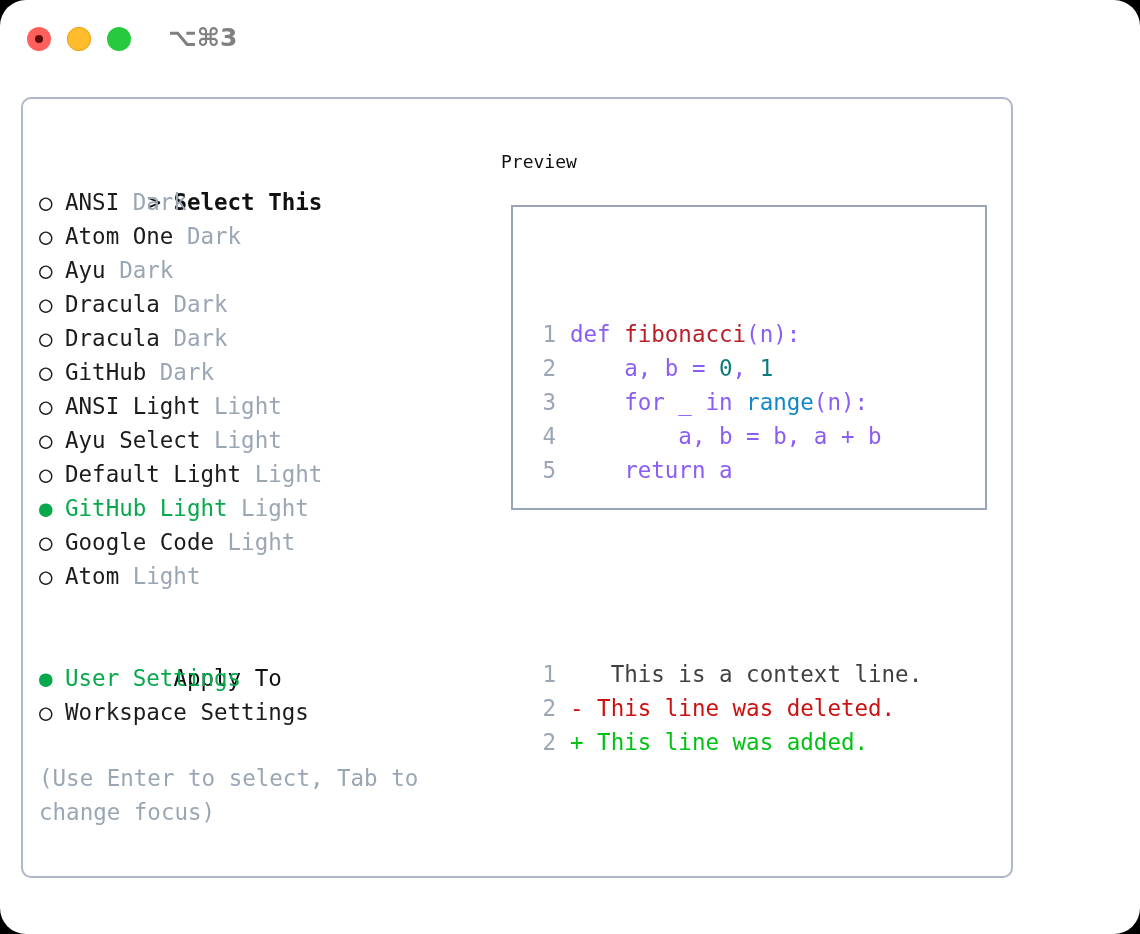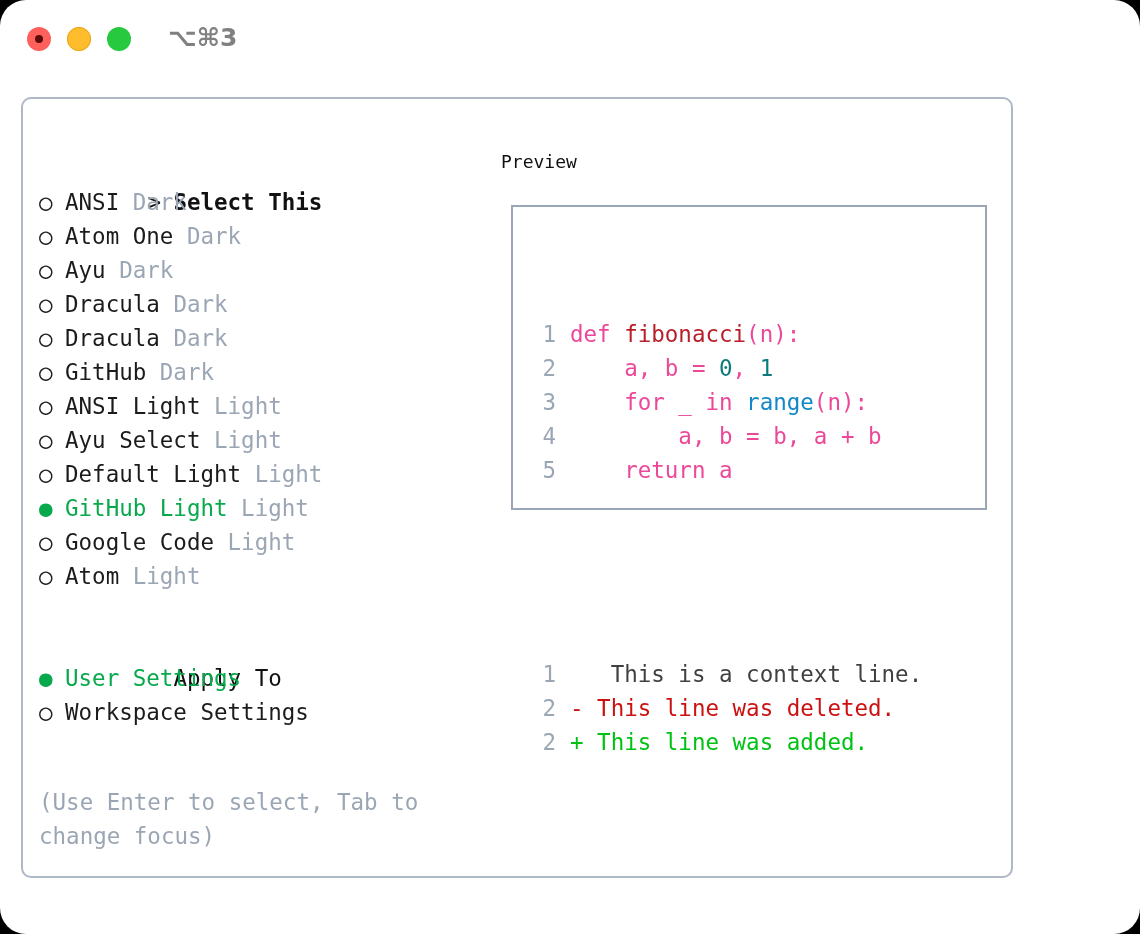--- a/index.html
+++ b/index.html
@@ -109,21 +109,21 @@
     font-weight: bold;
     color: #111111;
   }
   .subheading {
     color: #111111;
     text-align: center;
   }
   #hint {
     position: absolute;
     left: 16px;
-    top: 686px;
+    top: 662px;
     width: 420px;
     font-size: 22.5px;
     line-height: 34px;
     color: #9ba6b5;
     white-space: pre-wrap;
   }
 
   
   #preview-title {
     position: absolute;
@@ -152,21 +152,21 @@
     white-space: pre;
   }
   .cline { height: 34px; }
   .ln {
     display: inline-block;
     width: 26px;
     color: #9ba6b5;
     text-align: right;
     margin-right: 14px;
   }
-  .tok-plain { color: #ec4899; }
+  .tok-plain { color: #8b5cf6; }
   .tok-func  { color: #b81e28; }
   .tok-num   { color: #0b7a7a; }
   .tok-builtin { color: #1188c8; }
   .diff-ctx { color: #404040; }
   .diff-del { color: #cc1111; }
   .diff-add { color: #00c213; }
   .gap { height: 34px; }
 </style>
 </head>
 <body>

